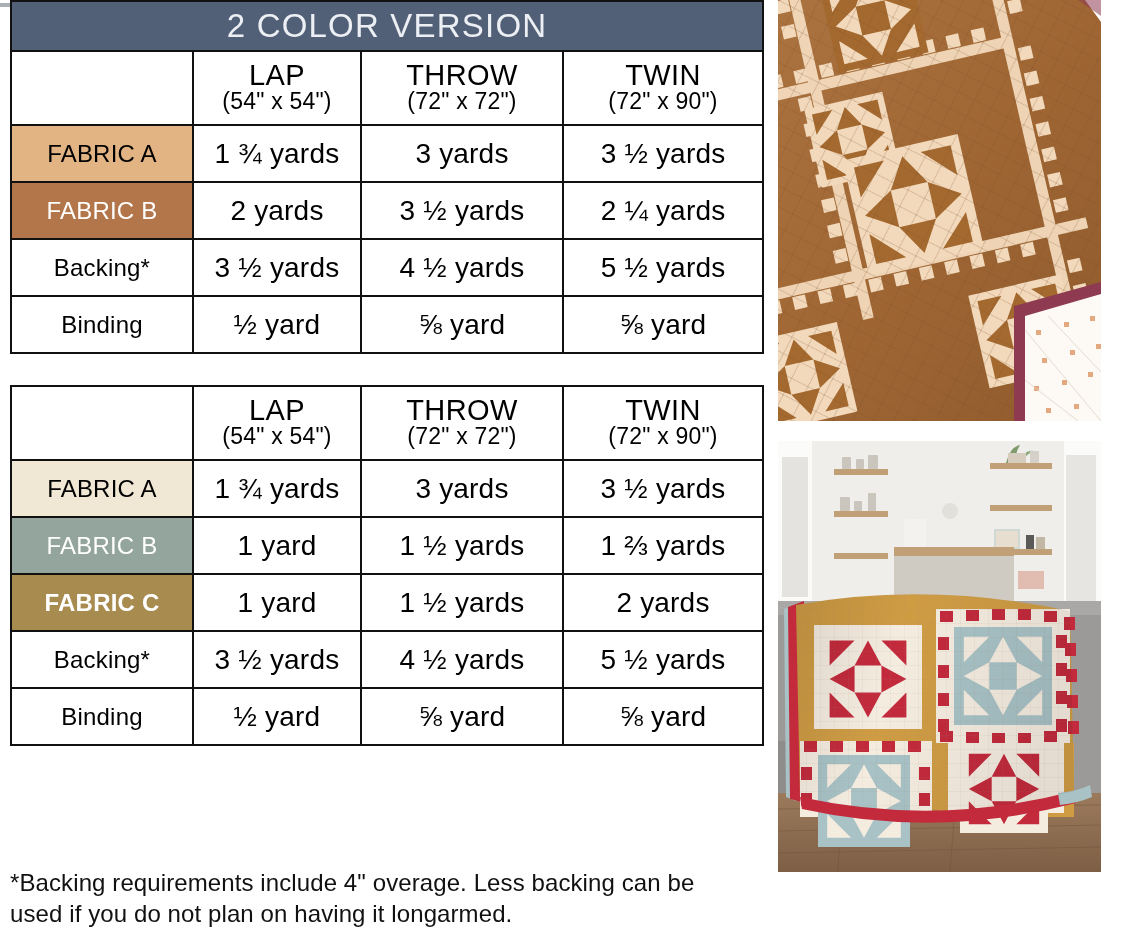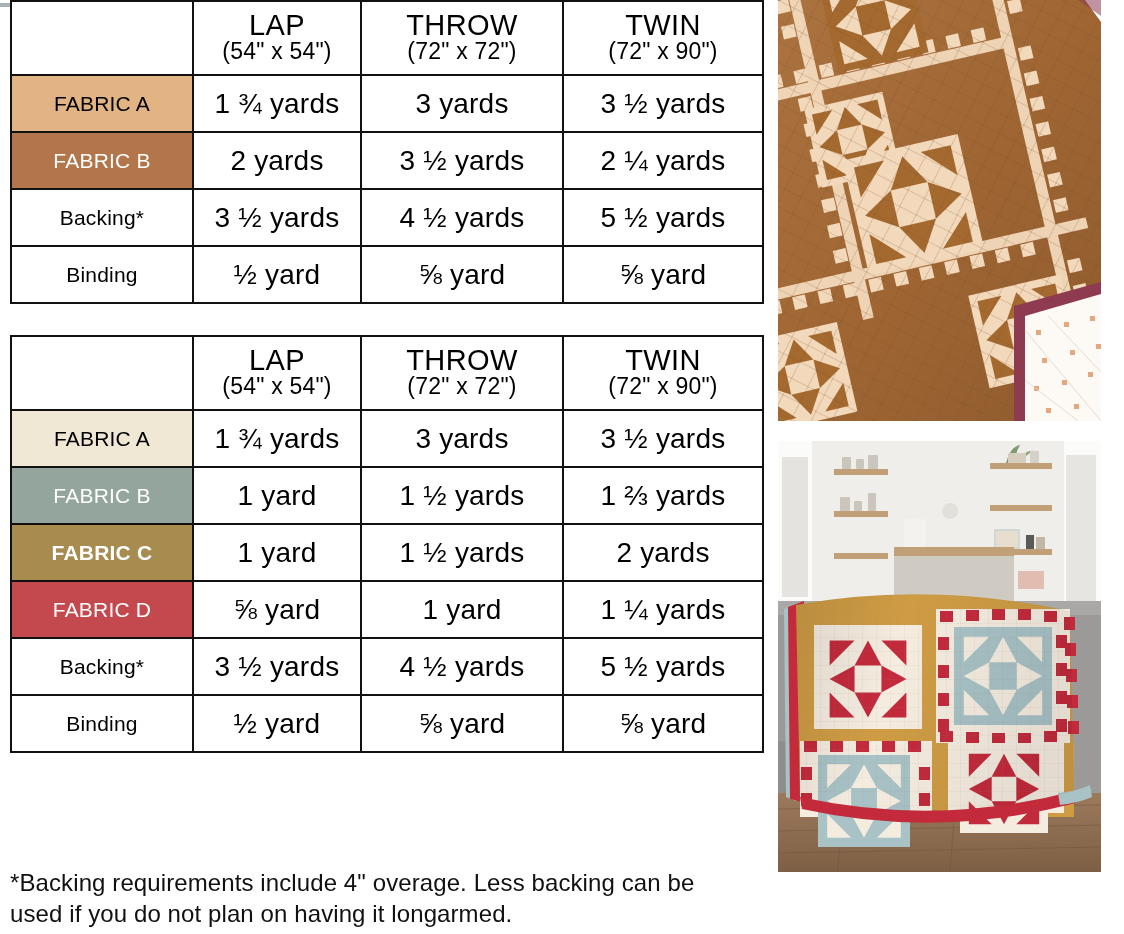--- a/index.html
+++ b/index.html
@@ -74,21 +74,21 @@
     letter-spacing: 0.4px;
   }
   .hdr-sub {
     display: block;
     font-size: 23px;
     letter-spacing: 0.2px;
     margin-top: -1px;
   }
 
   .row-label {
-    font-size: 21px;
+    font-size: 24px;
     letter-spacing: 0.2px;
     height: 55px;
   }
 
   .val-cell {
     font-size: 28px;
     letter-spacing: 0.2px;
     height: 55px;
   }
 
@@ -127,20 +127,23 @@
 <div class="left-col">
 
   <table class="req">
     <colgroup>
       <col class="col-blank">
         <col class="col-lap">
         <col class="col-throw">
         <col class="col-twin">
     </colgroup>
     <tbody>
+      <tr>
+        <td class="tbl-title" colspan="4" style="background: rgb(81, 95, 119);">2 COLOR VERSION</td>
+      </tr>
       <tr>
         <td class="hdr-cell"></td>
         <td class="hdr-cell">
           <span class="hdr-main">LAP</span>
           <span class="hdr-sub">(54" x 54")</span>
         </td>
         <td class="hdr-cell">
           <span class="hdr-main">THROW</span>
           <span class="hdr-sub">(72" x 72")</span>
         </td>
@@ -213,26 +216,20 @@
         <td class="row-label" style="background: rgb(147, 165, 156); color: rgb(255, 255, 255);">FABRIC B</td>
         <td class="val-cell">1 yard</td>
         <td class="val-cell">1 ½ yards</td>
         <td class="val-cell">1 ⅔ yards</td>
       </tr>
       <tr>
         <td class="row-label" style="background: rgb(168, 139, 79); color: rgb(255, 255, 255); font-weight: bold;">FABRIC C</td>
         <td class="val-cell">1 yard</td>
         <td class="val-cell">1 ½ yards</td>
         <td class="val-cell">2 yards</td>
-      </tr>
-      <tr>
-        <td class="row-label" style="background: rgb(196, 73, 78); color: rgb(255, 255, 255);">FABRIC D</td>
-        <td class="val-cell">⅝ yard</td>
-        <td class="val-cell">1 yard</td>
-        <td class="val-cell">1 ¼ yards</td>
       </tr>
       <tr>
         <td class="row-label" style="background: rgb(255, 255, 255); color: rgb(0, 0, 0);">Backing*</td>
         <td class="val-cell">3 ½ yards</td>
         <td class="val-cell">4 ½ yards</td>
         <td class="val-cell">5 ½ yards</td>
       </tr>
       <tr>
         <td class="row-label" style="background: rgb(255, 255, 255); color: rgb(0, 0, 0);">Binding</td>
         <td class="val-cell">½ yard</td>

